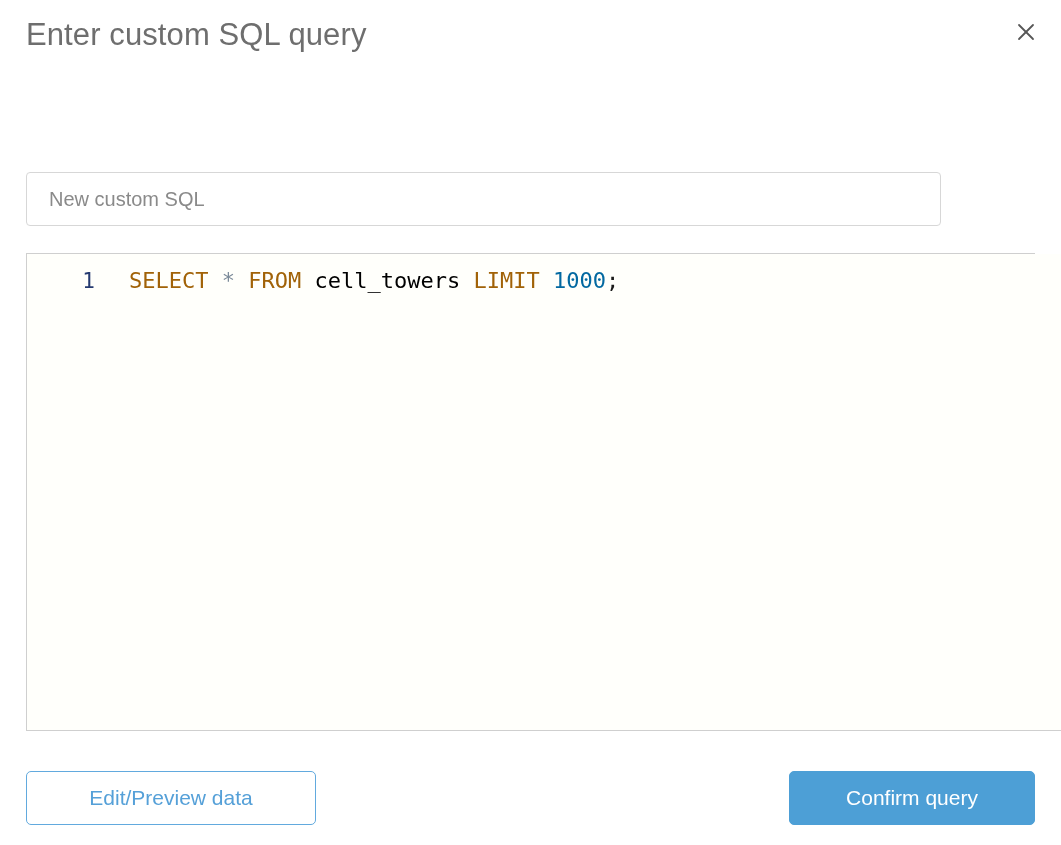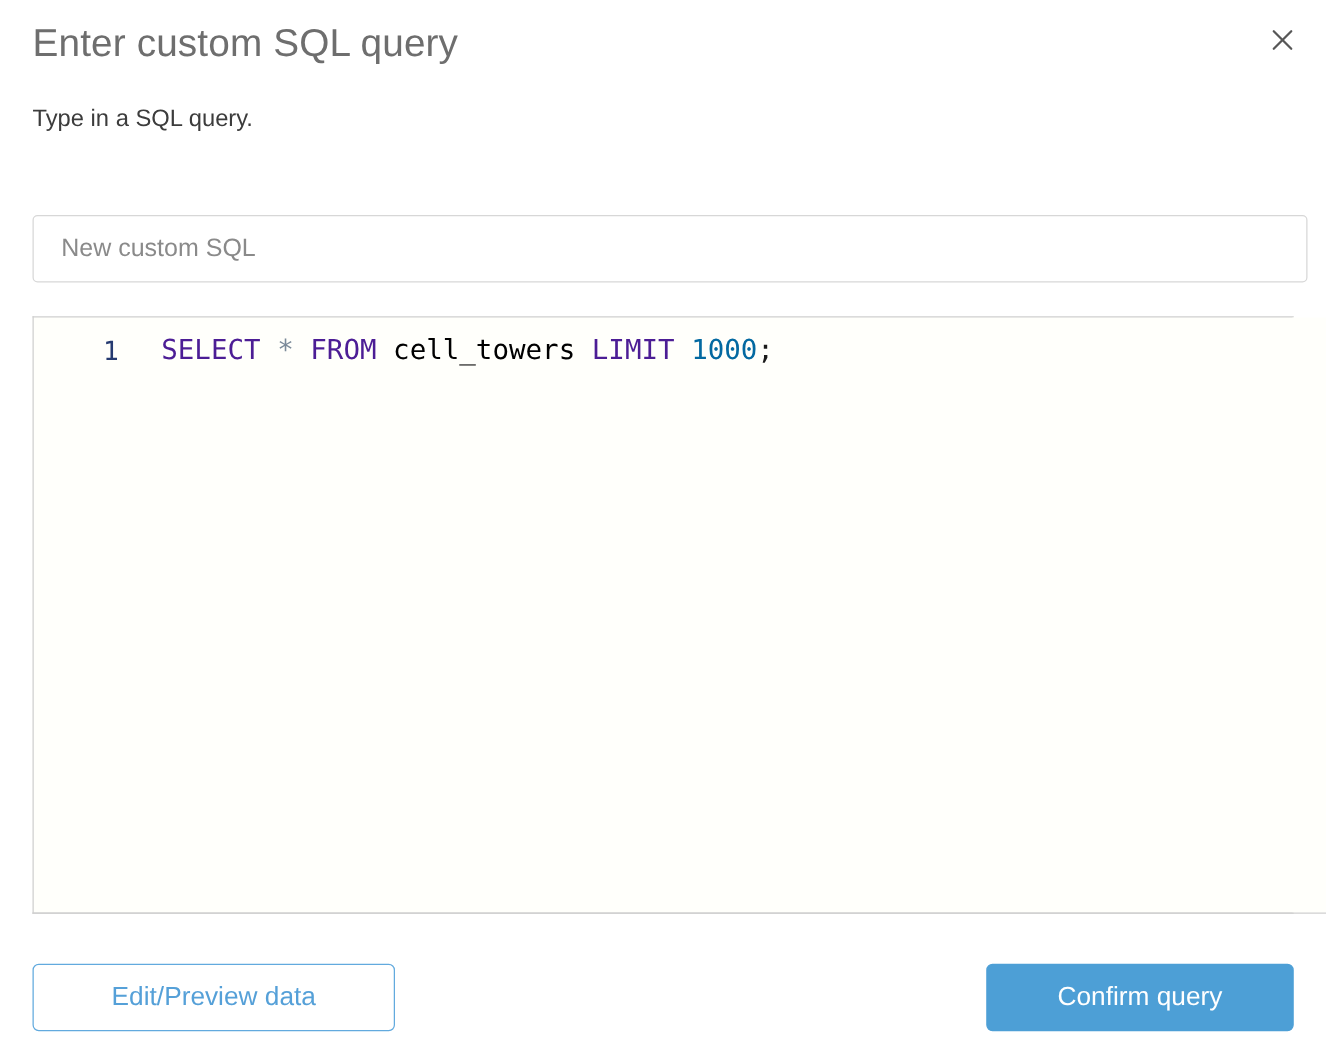--- a/index.html
+++ b/index.html
@@ -66,21 +66,21 @@
     font-weight: 400;
     color: #3c3c3c;
     white-space: nowrap;
   }
 
   
   .name-input {
     position: absolute;
     left: 26px;
     top: 172px;
-    width: 1020px;
+    width: 915px;
     height: 54px;
     box-sizing: border-box;
     border: 1px solid #d7d7d7;
     border-radius: 4px;
     background: #ffffff;
     font-family: "Liberation Sans", sans-serif;
     font-size: 20px;
     color: #3c3c3c;
     padding: 0 22px;
     outline: none;
@@ -139,21 +139,21 @@
     font-family: "DejaVu Sans Mono", monospace;
     font-size: 21px;
     padding-right: 0px;
     box-sizing: border-box;
     user-select: none;
   }
   .code-text {
     padding-left: 34px;
     white-space: pre;
   }
-  .tok-kw      { color: #4c1d95; }
+  .tok-kw      { color: #a16207; }
   .tok-op      { color: #7b8a99; }
   .tok-ident   { color: #000000; }
   .tok-num     { color: #0369a1; }
   .tok-punct   { color: #1a1a1a; }
 
   
   .btn {
     position: absolute;
     box-sizing: border-box;
     font-family: "Liberation Sans", sans-serif;
@@ -195,21 +195,20 @@
     <button class="close-button">
       <span>
         <svg width="20" height="20" viewBox="0 0 20 20" aria-hidden="true">
           <line x1="3" y1="3" x2="17" y2="17" stroke="#575757" stroke-width="1.8" stroke-linecap="round"></line>
           <line x1="17" y1="3" x2="3" y2="17" stroke="#575757" stroke-width="1.8" stroke-linecap="round"></line>
         </svg>
       </span>
     </button>
   </div>
 
-  <div class="dialog-subtitle">Type in a SQL query.</div>
 
   <input class="name-input" type="text" value="" placeholder="New custom SQL" style="">
 
   <div class="sql-editor">
     <div class="code-line">
       <span class="gutter">1</span>
       <span class="code-text"><span class="tok-kw">SELECT</span><span class="tok-ident"> </span><span class="tok-op">*</span><span class="tok-ident"> </span><span class="tok-kw">FROM</span><span class="tok-ident"> </span><span class="tok-ident">cell_towers</span><span class="tok-ident"> </span><span class="tok-kw">LIMIT</span><span class="tok-ident"> </span><span class="tok-num">1000</span><span class="tok-punct">;</span></span>
     </div>
   </div>
   <div class="sql-editor-rightbleed"></div>

